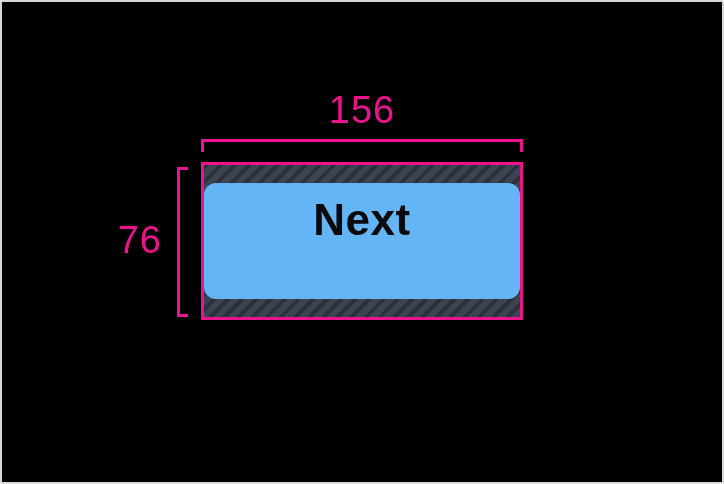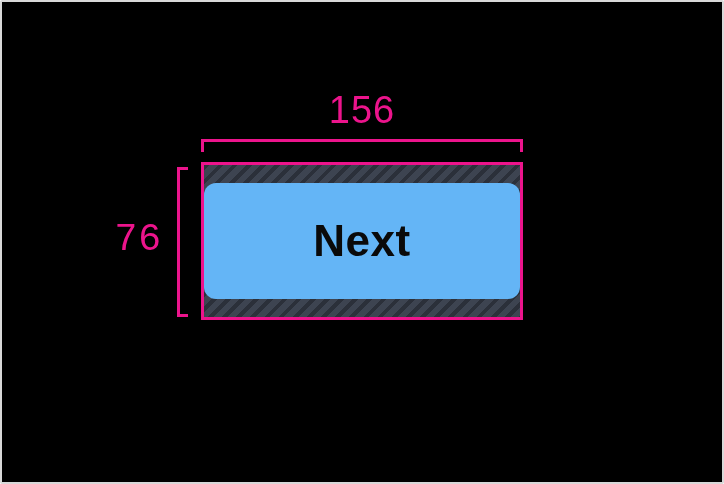--- a/index.html
+++ b/index.html
@@ -39,21 +39,20 @@
     left: 199px;
     top: 88px;
     width: 322px;
     text-align: center;
   }
   .height-label {
     left: 98px;
     top: 218px;
     width: 62px;
     text-align: right;
-    font-family: Liberation Mono, monospace;
   }
 
   
   .bracket-h {
     position: absolute;
     left: 199px;
     top: 137px;
     width: 322px;
     height: 13px;
     border-top: 3px solid var(--measurement-accent);
@@ -99,24 +98,23 @@
     bottom: 18px;
     border: none;
     border-radius: 12px;
     background: var(--button-fill);
     color: var(--button-text);
     font-family: "Liberation Sans", sans-serif;
     font-size: 44px;
     font-weight: 600;
     letter-spacing: 0.5px;
     display: flex;
-    align-items: center;
     justify-content: center;
     cursor: pointer;
-    padding: 0;
+    padding: 12px;
   }
 </style>
 </head>
 <body>
 
 <div class="screen">
 
   <div class="dim-label width-label">156</div>
 
   <div class="bracket-h"></div>

